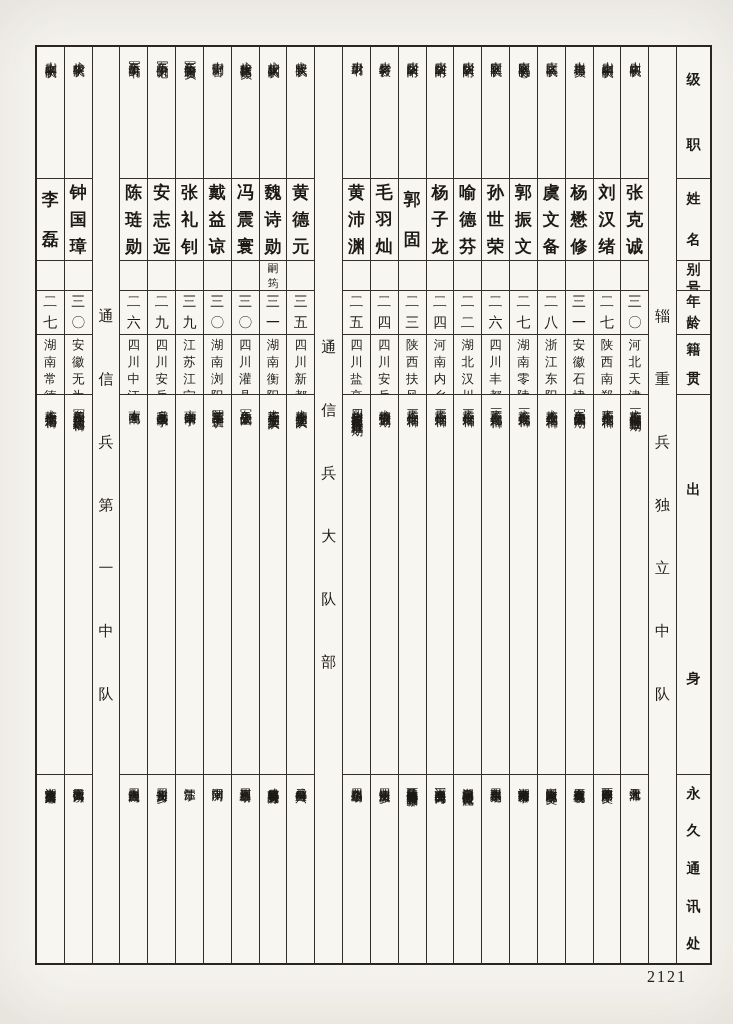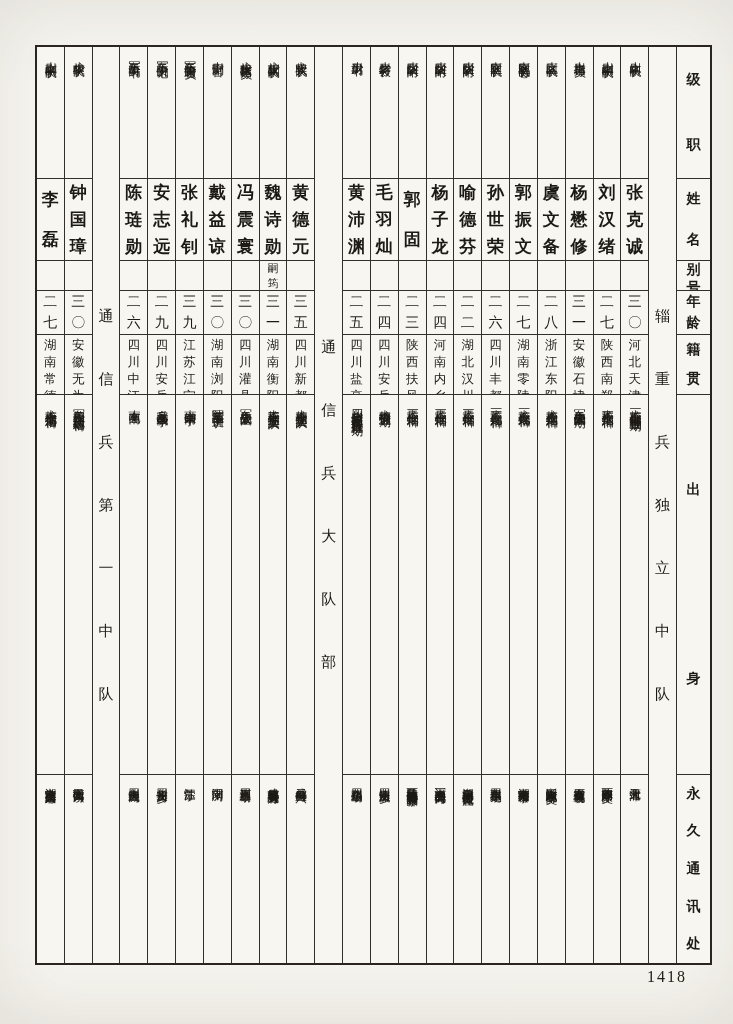--- a/index.html
+++ b/index.html
@@ -702,14 +702,14 @@
         </div>
     <div class="cell cell-origin flexc">
           <div class="v-text origin">本校十七期通信科</div>
         </div>
     <div class="cell cell-address flexc">
           <div class="v-text address">湖南常德黄土店久丰昌号</div>
         </div>
   </div>
 </div>
 
-  <div class="page-number">1418</div>
+  <div class="page-number">2121</div>
 </div>
 
 </body></html>

